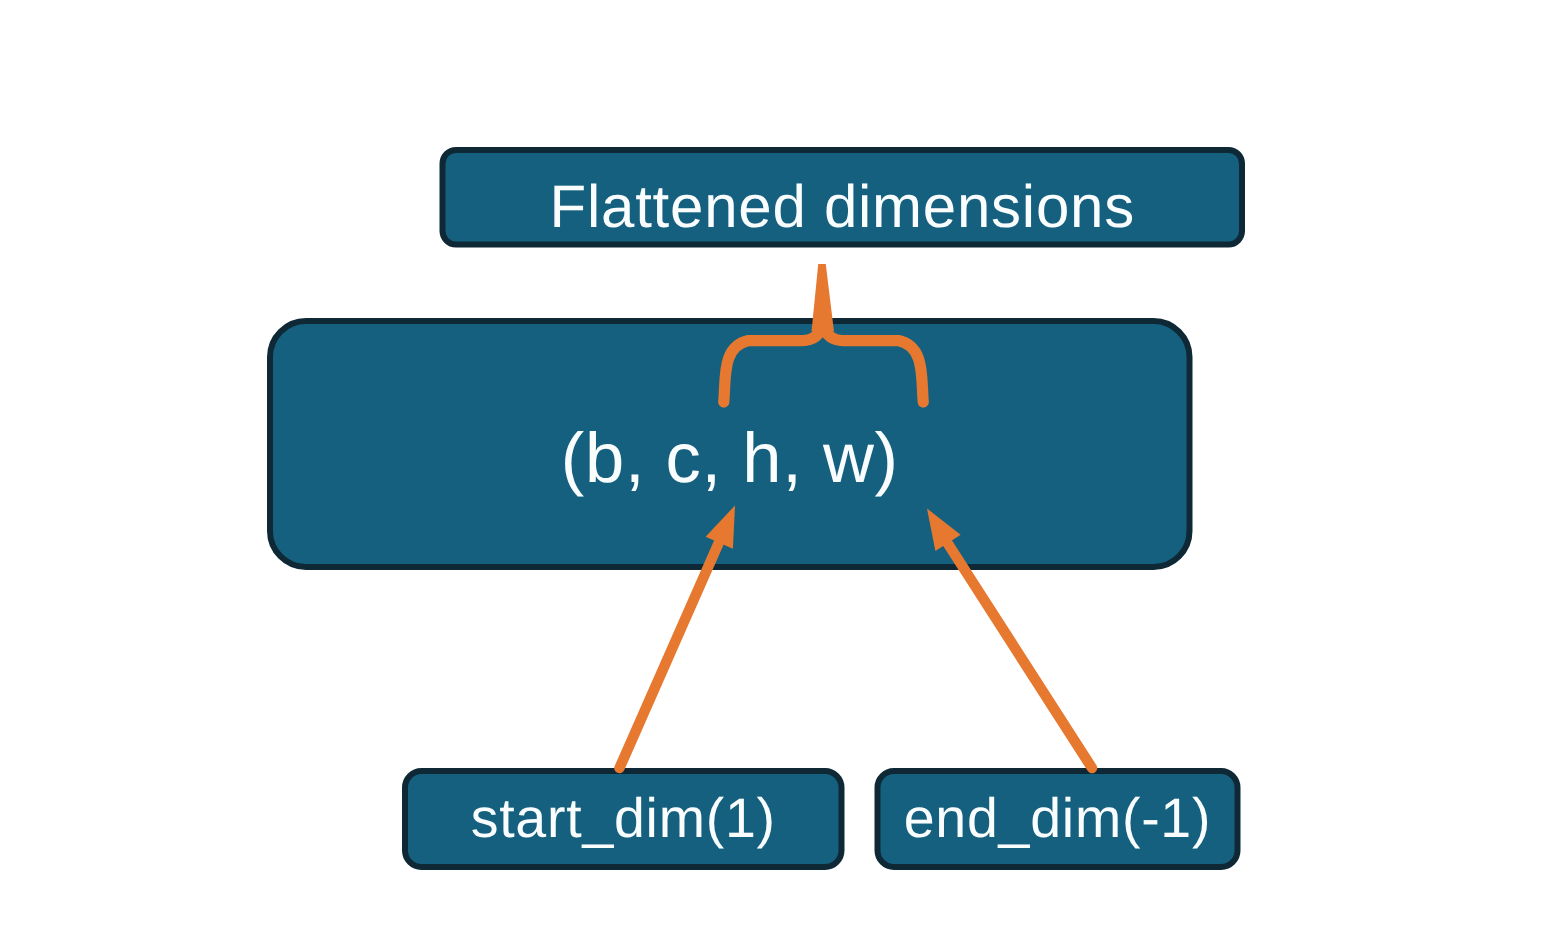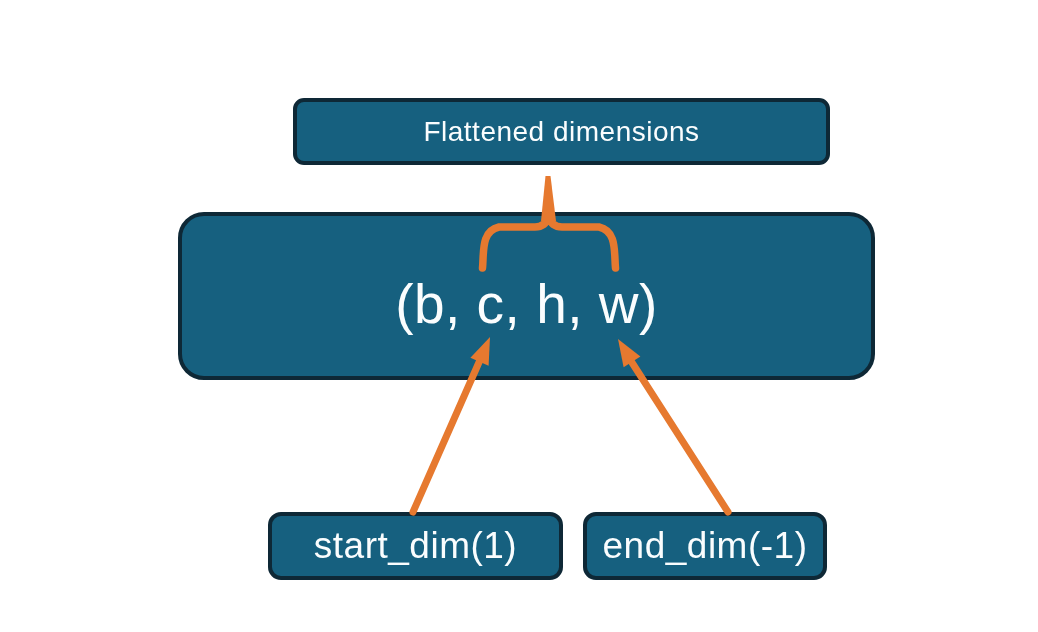--- a/index.html
+++ b/index.html
@@ -28,29 +28,30 @@
   .node span {
     white-space: nowrap;
     letter-spacing: 0.5px;
   }
   .top-node {
     left: 293px;
     top: 98px;
     width: 537px;
     height: 67px;
     border-radius: 11px;
-    font-size: 28px;
+    font-size: 40px;
+    align-items: flex-end;
   }
   .big-node {
     left: 178px;
     top: 212px;
-    width: 697px;
+    width: 617px;
     height: 168px;
     border-radius: 26px;
-    font-size: 55px;
+    font-size: 47px;
     padding-top: 16px;
   }
   .small-node {
     top: 512px;
     height: 68px;
     border-radius: 13px;
     font-size: 37px;
   }
   .small-node.start { left: 268px; width: 295px; }
   .small-node.end   { left: 583px; width: 244px; }

